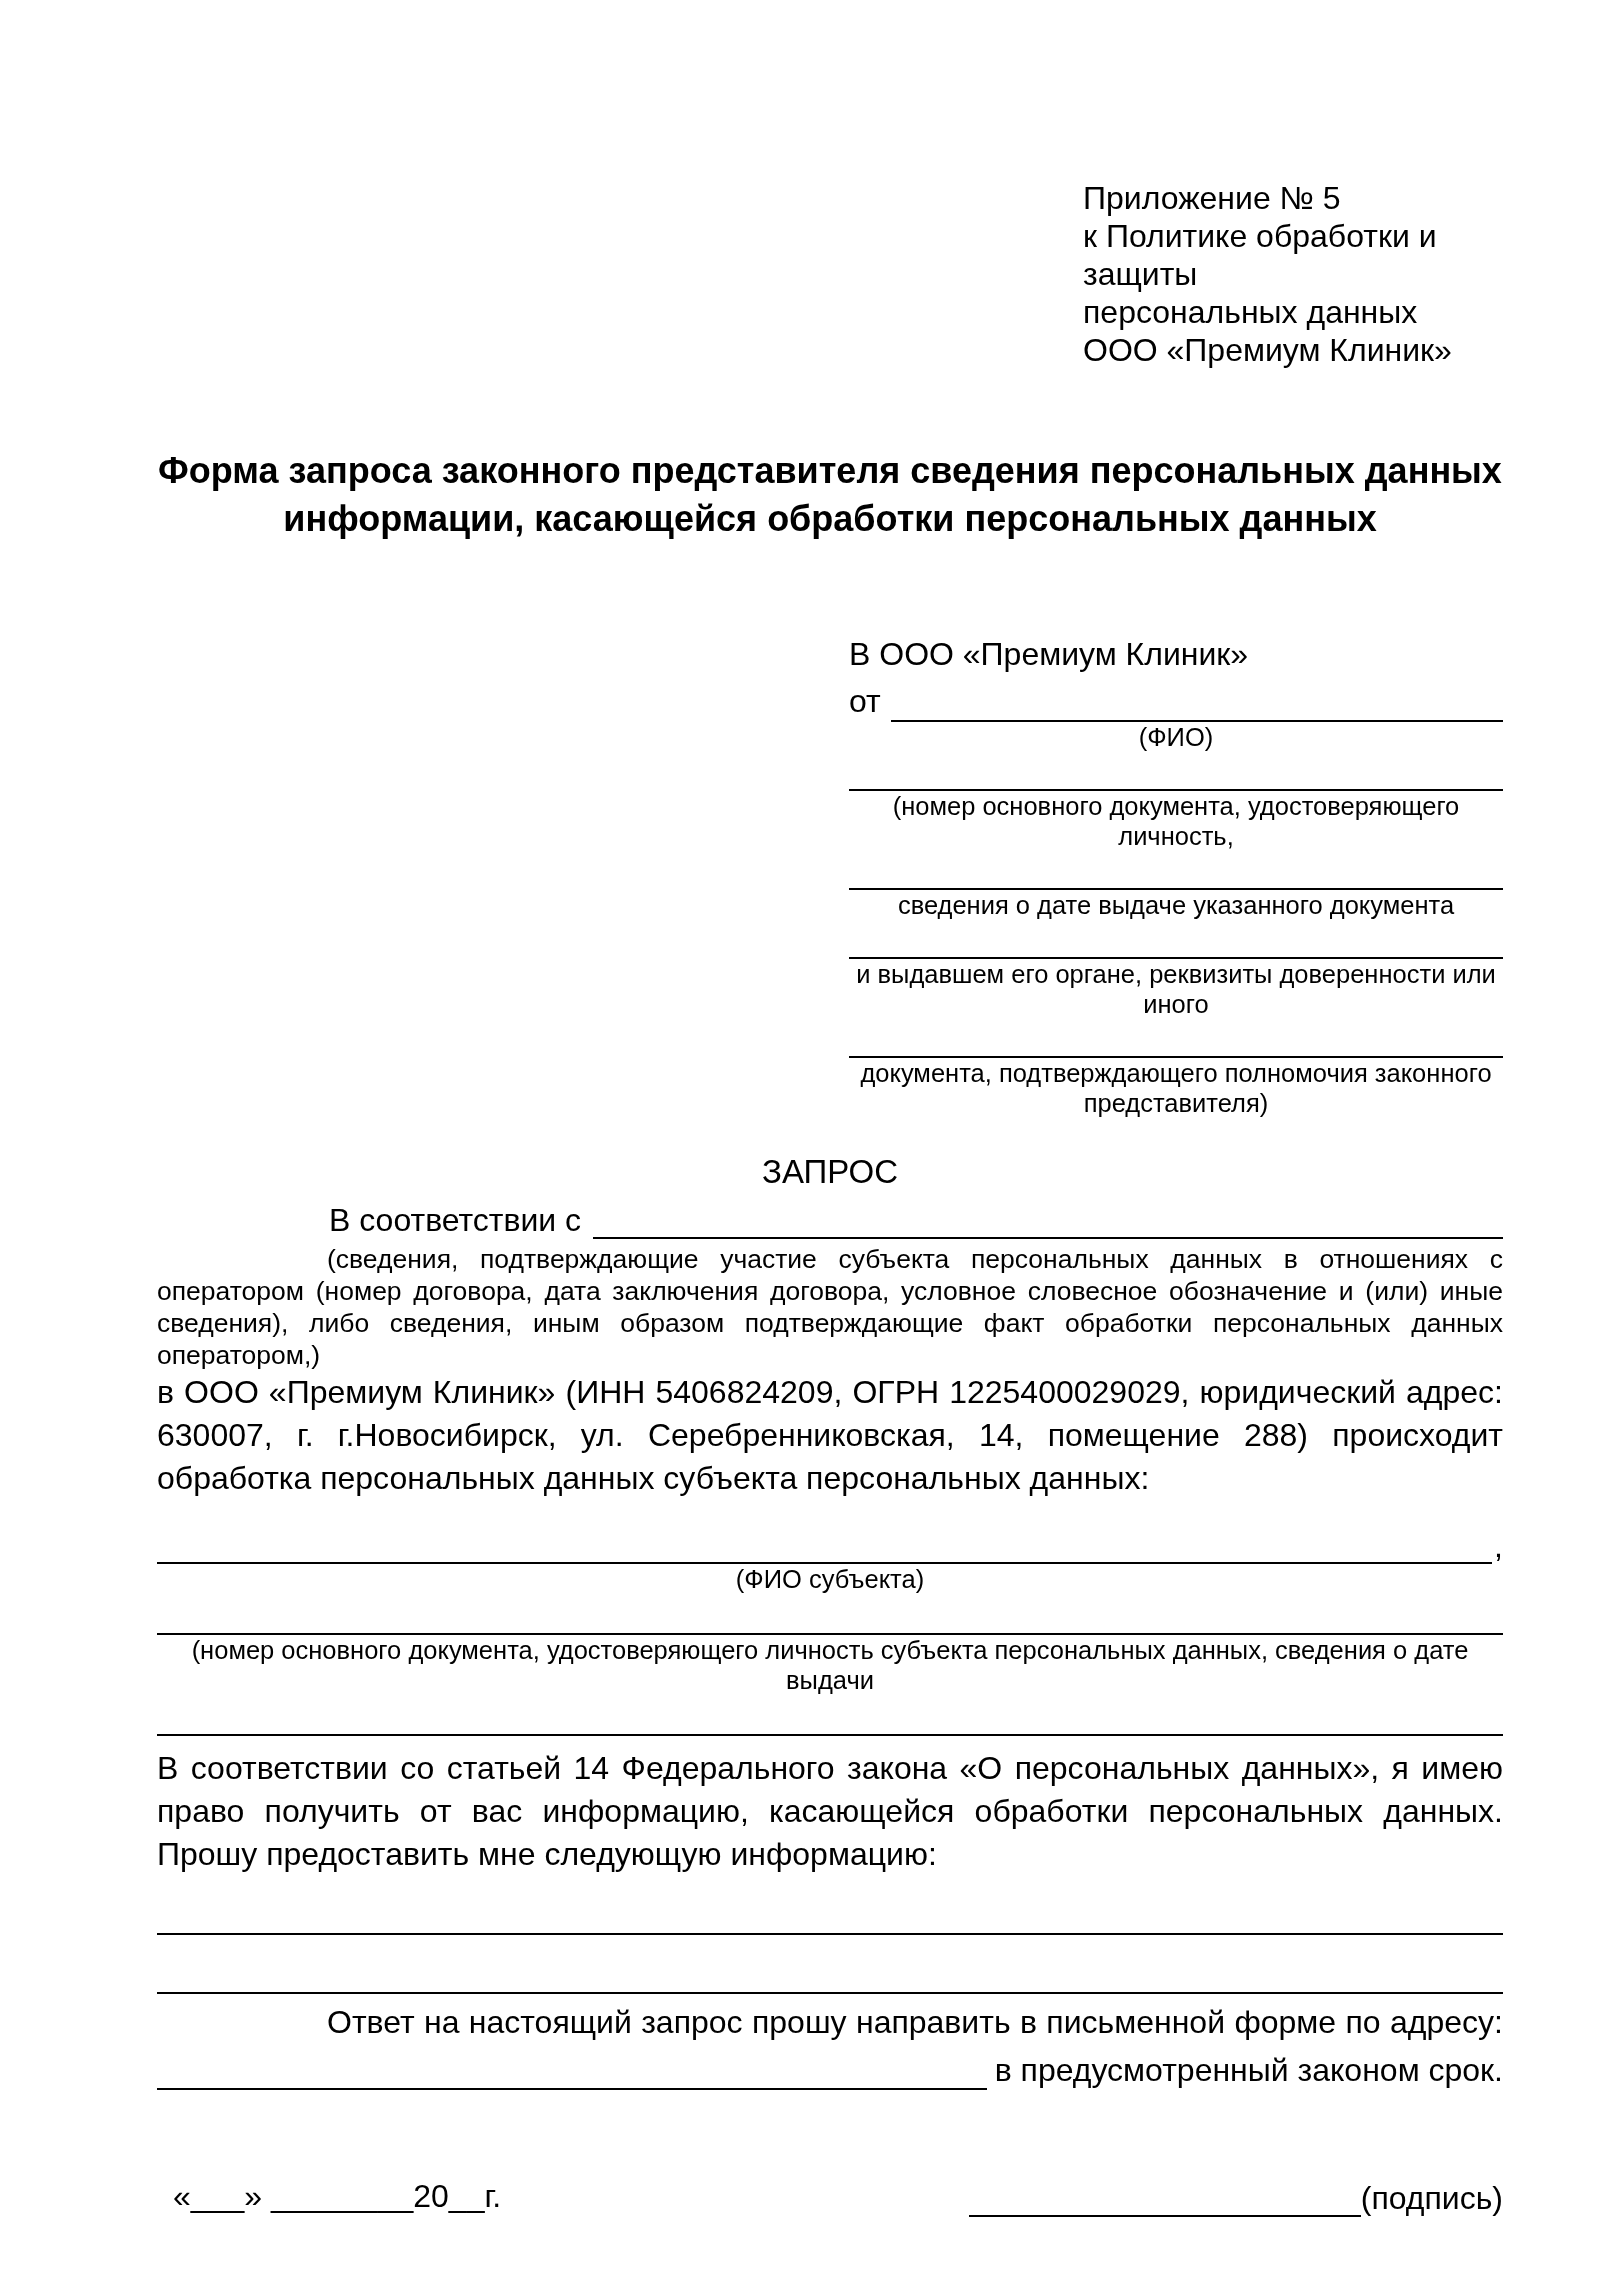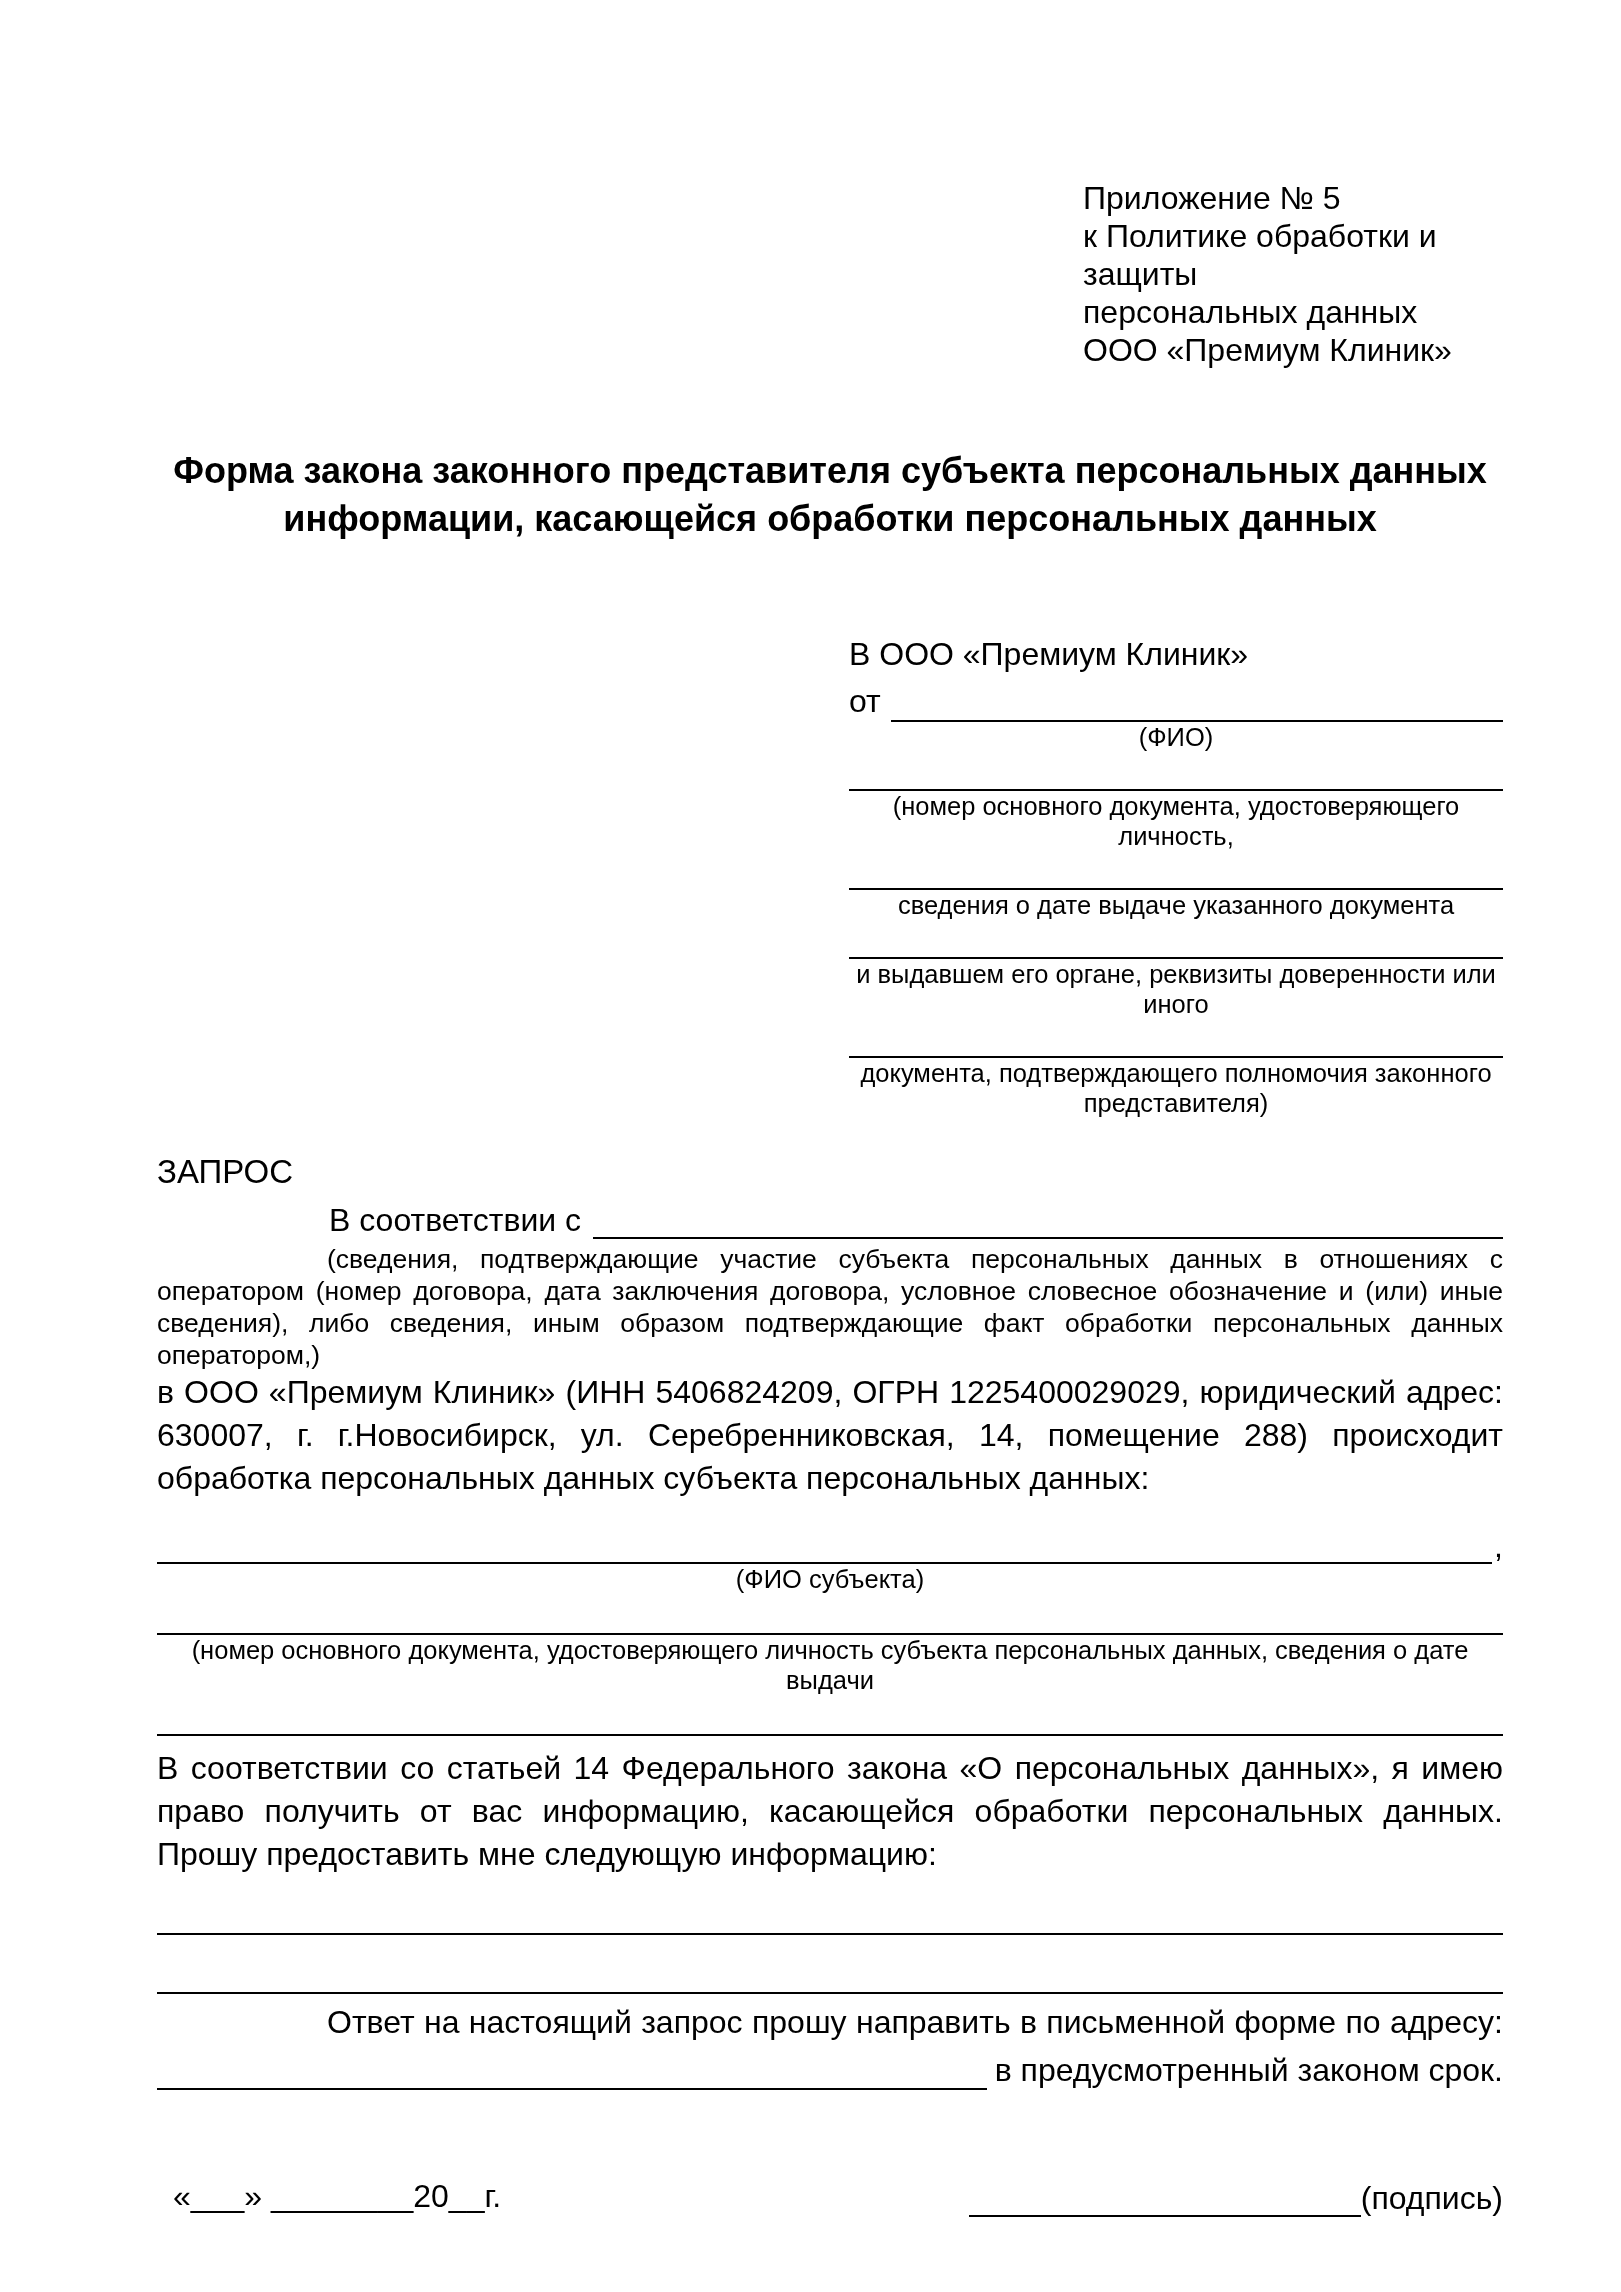--- a/index.html
+++ b/index.html
@@ -36,21 +36,21 @@
   .grow { flex: 1 1 auto; }
   .from-row .grow { margin-left: 9.8px; height: 39px; }
   .caption {
     font-size: 25.5px;
     line-height: 30px;
     text-align: center;
   }
   .fill-line { height: 39px; border-bottom: 2.9px solid #000; }
 
   
-  .zapros-heading { margin-top: 31px; font-size: 33px; line-height: 45px; }
+  .zapros-heading { margin-top: 31px; text-align: center; font-size: 33px; line-height: 45px; }
   .intro-row { display: flex; align-items: flex-end; height: 45px; padding-left: 172px; font-size: 32px; }
   .intro-row .grow { margin-left: 11.8px; height: 39px; }
   .intro-caption {
     margin-top: 3.9px;
     font-size: 26.5px;
     line-height: 32px;
     text-align: justify;
     text-indent: 170px;
   }
   .body-par {
@@ -95,21 +95,21 @@
 
 <div class="page">
 
   <div class="appendix">
     <div>Приложение № 5</div>
     <div>к Политике обработки и защиты</div>
     <div>персональных данных</div>
     <div>ООО «Премиум Клиник»</div>
   </div>
 
-  <div class="doc-title">Форма закона законного представителя субъекта персональных данных информации, касающейся обработки персональных данных</div>
+  <div class="doc-title">Форма запроса законного представителя сведения персональных данных информации, касающейся обработки персональных данных</div>
 
   <div class="addressee">
     <div class="addr-to">В ООО «Премиум Клиник»</div>
     <div class="from-row">
       <span class="from-label">от</span>
       <span class="uline grow"></span>
     </div>
     <div class="caption">(ФИО)</div>
 
     <div class="fill-line"></div>

